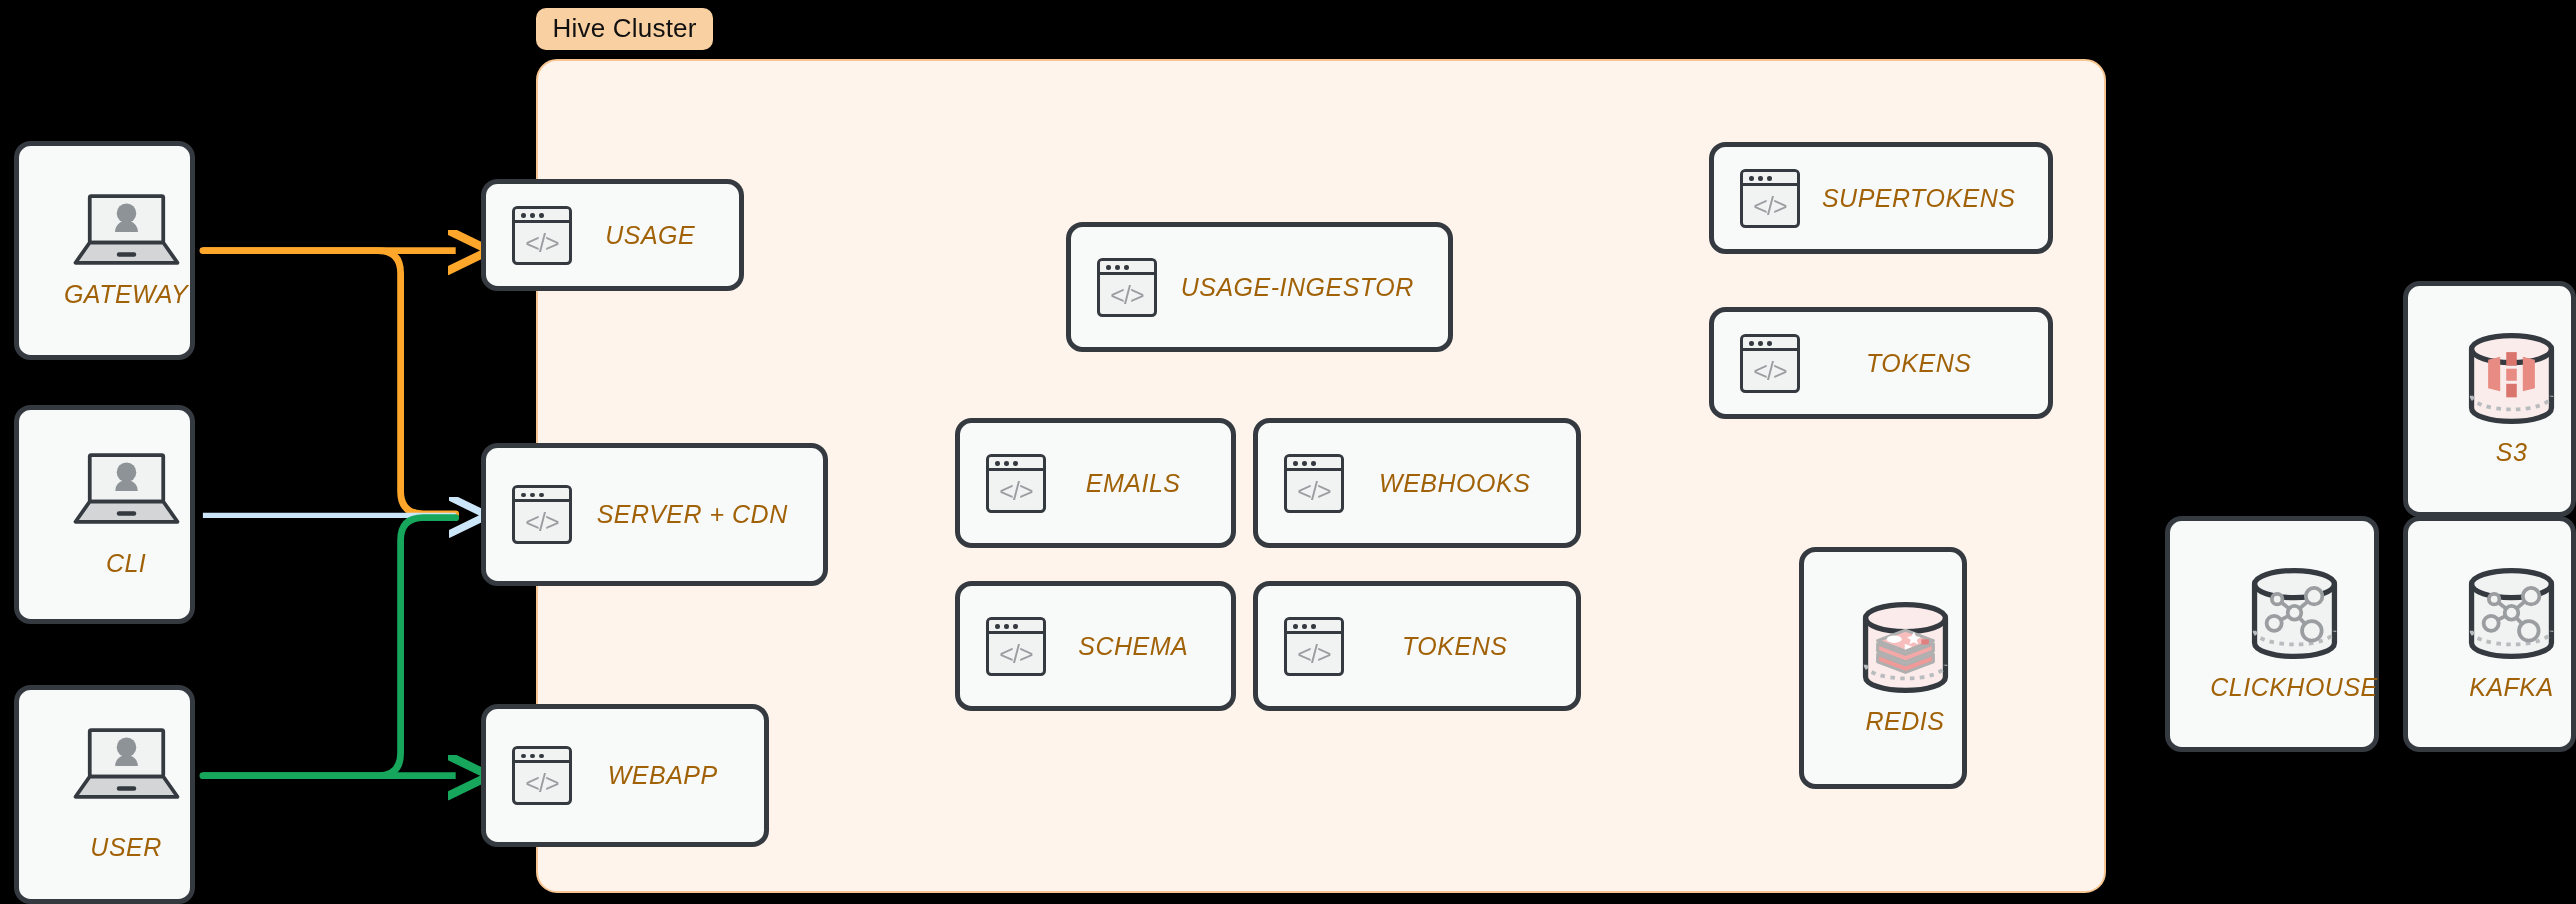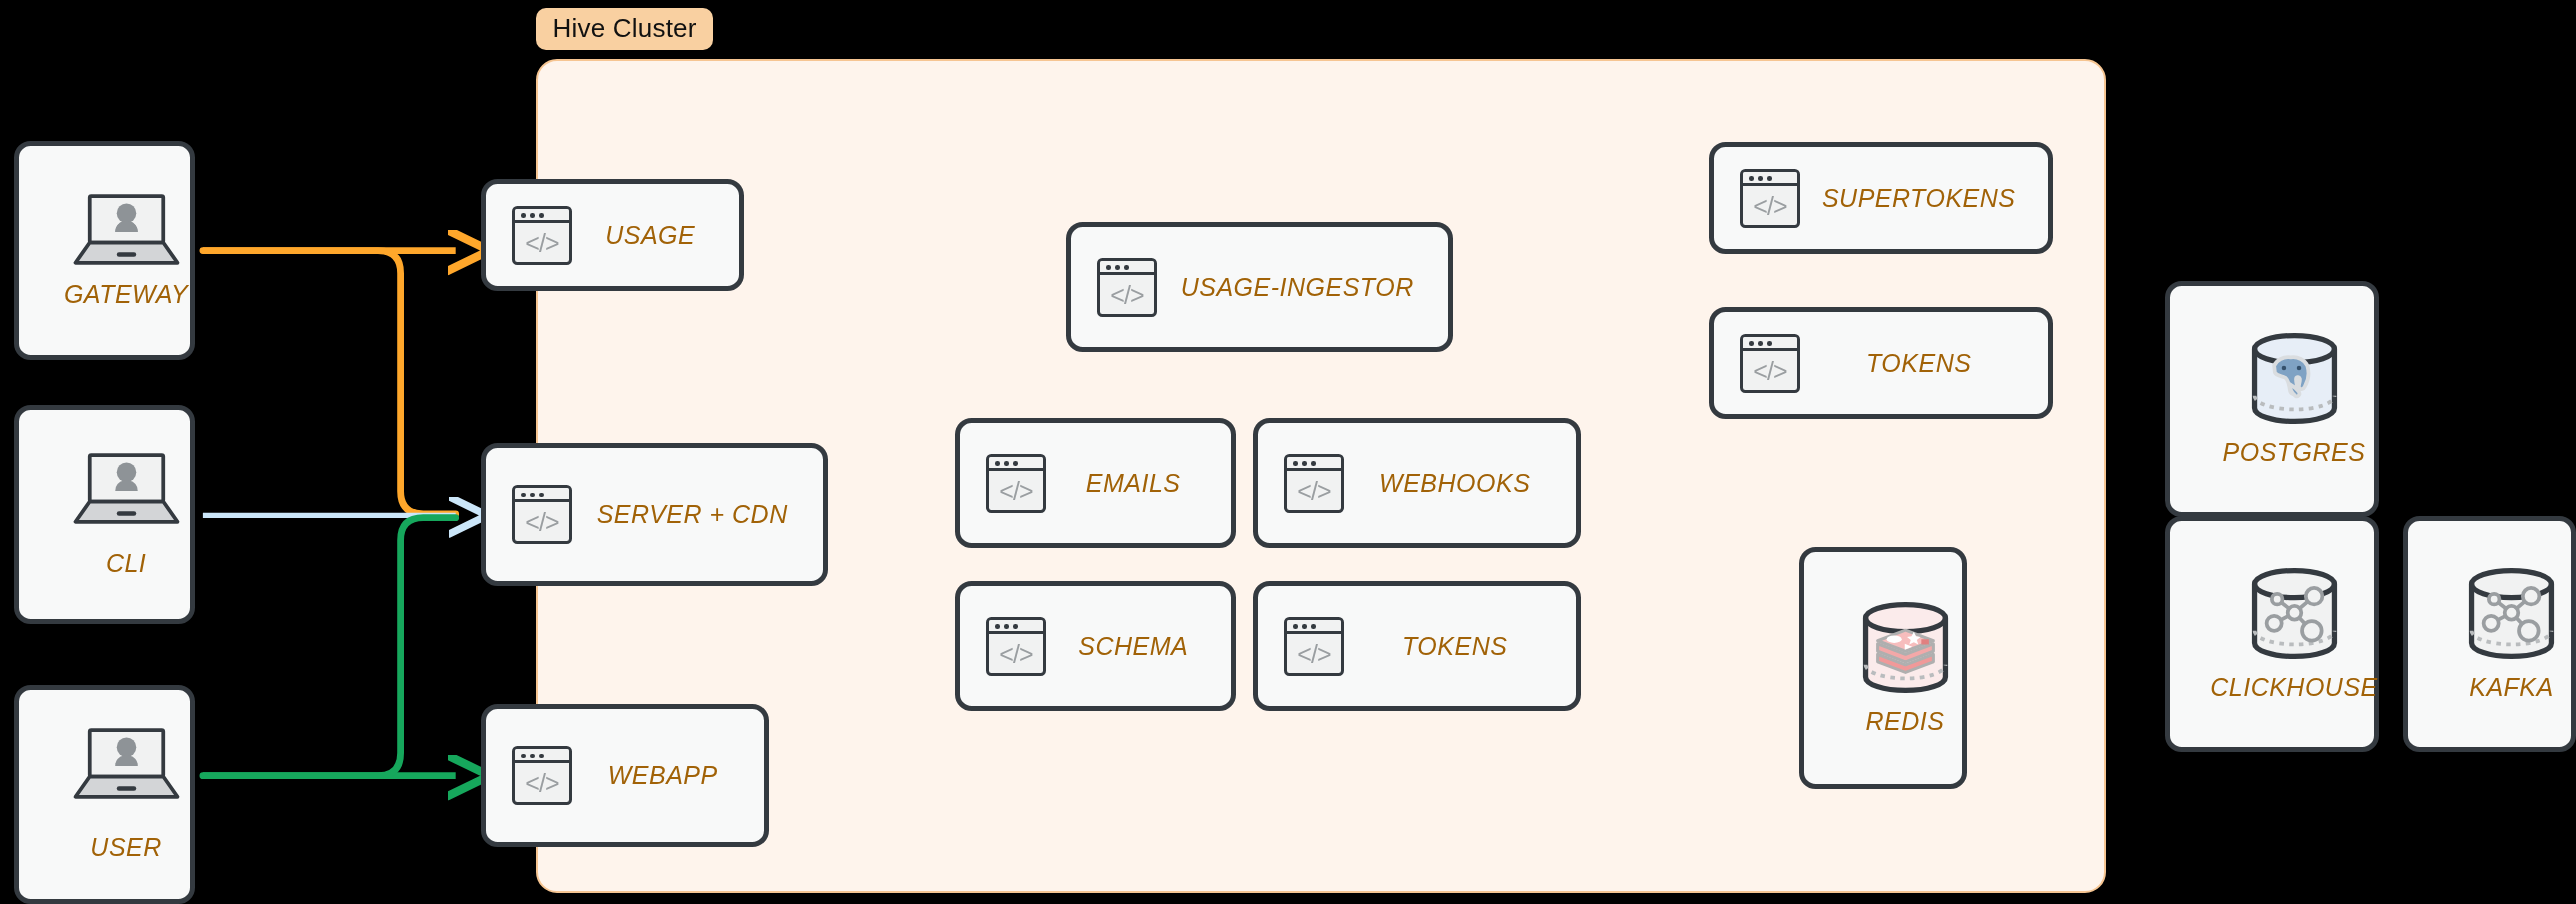--- a/index.html
+++ b/index.html
@@ -388,42 +388,40 @@
         </g>
         <ellipse cx="52" cy="52" rx="10" ry="5" fill="#FFFFFF"></ellipse>
         <path d="M78 42 l3 6 6 1 -5 4 2 6 -6 -3 -6 3 2 -6 -5 -4 6 -1 z" fill="#FFFFFF"></path>
         <path d="M66 58 l10 4 -10 4 z" fill="#FFFFFF"></path>
         <path d="M88 52 l10 0 0 7 -10 0 z" fill="#E08080"></path>
       </svg>
     </div>
     <div class="node-label">REDIS</div>
   </div>
 
-  <div class="node stacked" style="left:2165px; top:281px; width:214px; height:236px;">
+
+  <div class="node stacked" style="left:2403px; top:281px; width:173px; height:236px;">
     <div class="db-icon">
       <svg viewBox="0 0 134 126" width="101" height="95" xmlns="http://www.w3.org/2000/svg">
-        <path d="M14 24 h106 v78 a53 18 0 0 1 -106 0 z" fill="#E7EEF7"></path>
-        <ellipse cx="67" cy="24" rx="53" ry="18" fill="#E7EEF7" stroke="#343A40" stroke-width="7"></ellipse>
+        <path d="M14 24 h106 v78 a53 18 0 0 1 -106 0 z" fill="#FAECEB"></path>
+        <ellipse cx="67" cy="24" rx="53" ry="18" fill="#FAECEB" stroke="#343A40" stroke-width="7"></ellipse>
         <path d="M14 24 v78 a53 18 0 0 0 106 0 v-78" fill="none" stroke="#343A40" stroke-width="7" stroke-linecap="round"></path>
         <path d="M14 86 a53 18 0 0 0 106 0" fill="none" stroke="#B9BCBE" stroke-width="5" stroke-dasharray="6 7"></path>
 
-        <g fill="#7FA2C4" stroke="#DADDE0" stroke-width="5" stroke-linejoin="round">
-          <path d="M40 46 a20 17 0 0 1 22 -11 a20 17 0 0 1 22 11
-                   c3 10 1 20 -3 27 c-2 4 -6 6 -8 2 c-1 -4 2 -8 1 -12
-                   c-1 -3 -5 -2 -5 1 c0 6 3 12 1 17 c-2 4 -8 3 -9 -2
-                   c-1 -7 -2 -14 -6 -17 c-5 -3 -12 -2 -14 -7 z"></path>
-          <path d="M60 70 c5 3 10 6 13 11 c2 4 -2 7 -5 5 c-4 -3 -7 -9 -8 -16 z"></path>
+        <g>
+          <path d="M36 38 L52 34 L52 80 L36 76 z" fill="#E88B82"></path>
+          <path d="M98 38 L82 34 L82 80 L98 76 z" fill="#E88B82"></path>
+          <path d="M60 28 L74 28 L74 46 L60 46 z" fill="#D9756C"></path>
+          <path d="M60 50 L74 50 L74 66 L60 66 z" fill="#E88B82"></path>
+          <path d="M60 70 L74 70 L74 88 L60 88 z" fill="#D9756C"></path>
         </g>
-        <circle cx="53" cy="49" r="3" fill="#35506B"></circle>
-        <circle cx="73" cy="49" r="3" fill="#35506B"></circle>
-      </svg>
-    </div>
-    <div class="node-label">POSTGRES</div>
-  </div>
-
+      </svg>
+    </div>
+    <div class="node-label">S3</div>
+  </div>
 
   <div class="node stacked" style="left:2165px; top:516px; width:214px; height:236px;">
     <div class="db-icon">
       <svg viewBox="0 0 134 126" width="101" height="95" xmlns="http://www.w3.org/2000/svg">
         <path d="M14 24 h106 v78 a53 18 0 0 1 -106 0 z" fill="#F1F2F2"></path>
         <ellipse cx="67" cy="24" rx="53" ry="18" fill="#F1F2F2" stroke="#343A40" stroke-width="7"></ellipse>
         <path d="M14 24 v78 a53 18 0 0 0 106 0 v-78" fill="none" stroke="#343A40" stroke-width="7" stroke-linecap="round"></path>
         <path d="M14 86 a53 18 0 0 0 106 0" fill="none" stroke="#B9BCBE" stroke-width="5" stroke-dasharray="6 7"></path>
 
         <g stroke="#9A9EA1" stroke-width="5" fill="none">

